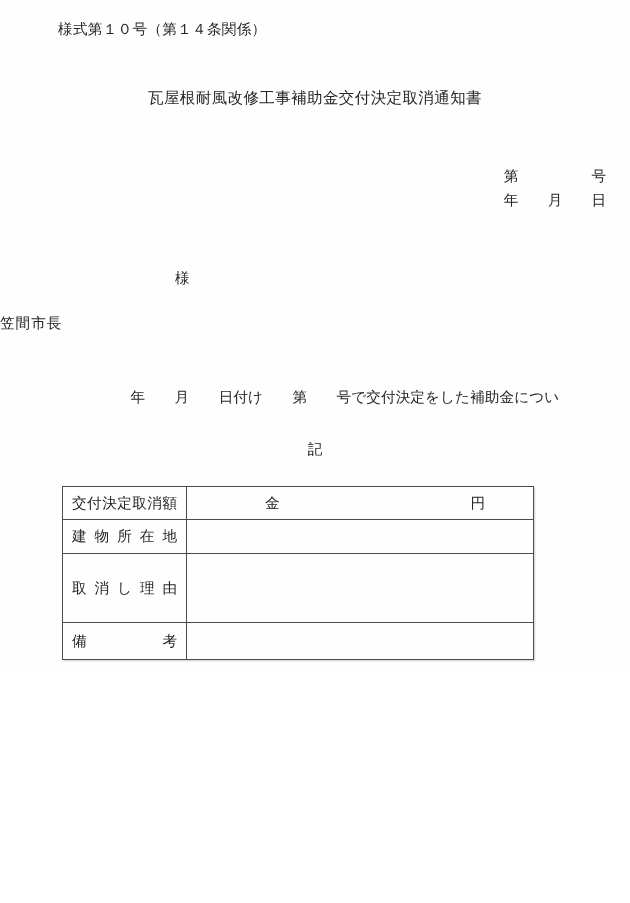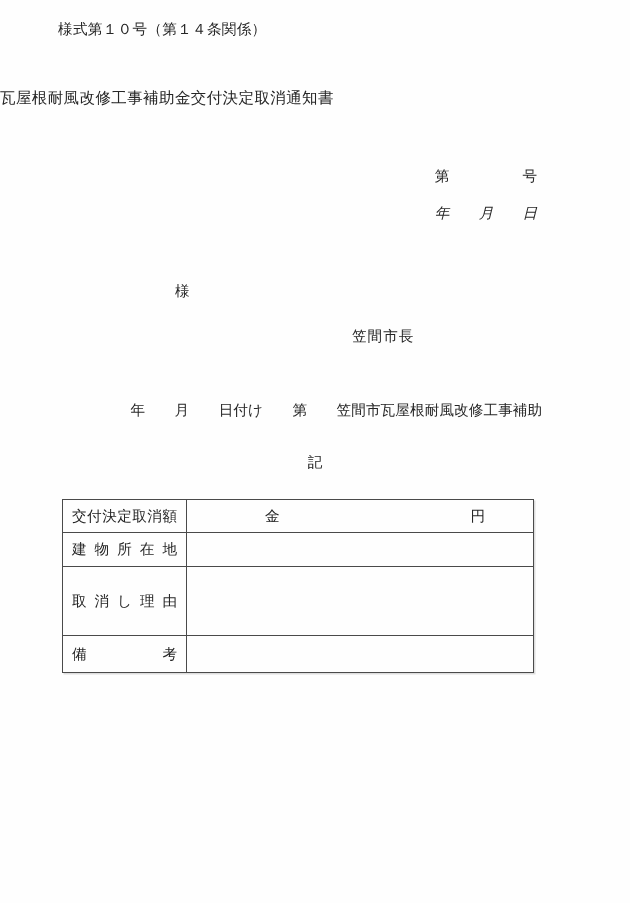--- a/index.html
+++ b/index.html
@@ -3,55 +3,55 @@
 <meta charset="utf-8">
 <style>
   html, body {
     margin: 0;
     padding: 0;
     background: #ffffff;
   }
   .page {
     position: relative;
     width: 630px;
-    height: 903px;
+    height: 673px;
     background: #fefefe;
     font-family: "Liberation Serif", "DejaVu Serif", serif;
     color: #262626;
     overflow: hidden;
   }
   .form-number {
     margin: 22px 0 0 58px;
     font-size: 14.6px;
     line-height: 1;
     letter-spacing: 0.3px;
   }
   .doc-title {
     margin-top: 53px;
+    text-align: center;
     font-size: 15.5px;
     line-height: 1;
     letter-spacing: 0.4px;
   }
   .ref-block {
     margin-top: 64px;
-    padding-right: 93px;
+    padding-right: 24px;
     text-align: right;
     font-size: 14.6px;
   }
   .ref-line { line-height: 1; }
-  .ref-line + .ref-line { margin-top: 22px; font-style: italic; }
+  .ref-line + .ref-line { margin-top: 9px; }
   .addressee-line {
     margin-top: 64px;
     padding-left: 175px;
     font-size: 14.6px;
     line-height: 1;
   }
   .sender-line {
     margin-top: 30px;
-    padding-left: 352px;
     font-size: 14.6px;
     line-height: 1;
     letter-spacing: 1px;
   }
   .body-paragraph {
     margin: 55px 56px 0 57px;
     font-size: 14.6px;
   }
   .body-line {
     line-height: 25px;
@@ -113,21 +113,21 @@
 
   <div class="addressee-line">
     <span>様</span>
   </div>
 
   <div class="sender-line">
     <span>笠間市長</span>
   </div>
 
   <div class="body-paragraph">
-    <div class="body-line">　　　　　年　　月　　日付け　　第　　笠間市瓦屋根耐風改修工事補助</div>
+    <div class="body-line">　　　　　年　　月　　日付け　　第　　号で交付決定をした補助金につい</div>
   </div>
 
   <div class="record-heading">記</div>
 
   <table class="notice-table">
     <tbody>
       <tr class="row-amount">
         <td class="label-cell">
           <div class="label-inner">
               <span>交</span>

